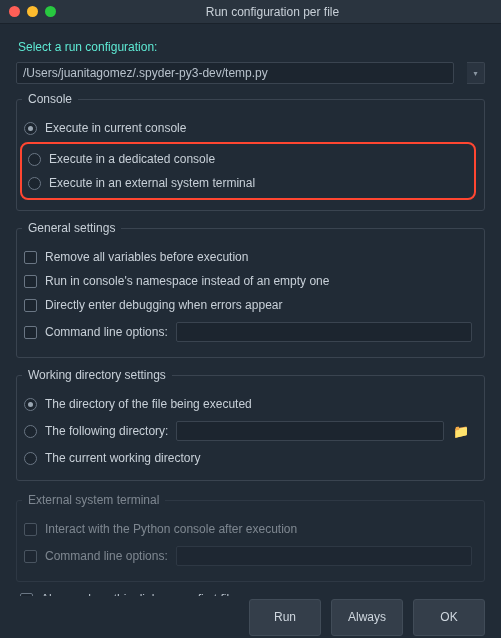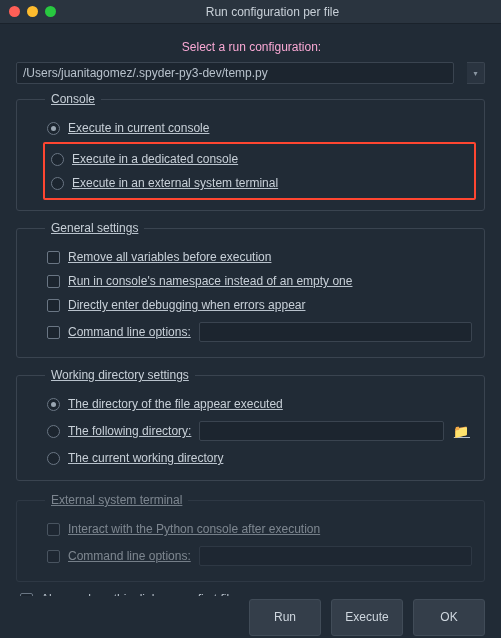--- a/index.html
+++ b/index.html
@@ -21,21 +21,21 @@
   .traffic { display: flex; gap: 7px; padding-left: 9px; }
   .dot { width: 11px; height: 11px; border-radius: 50%; }
   .dot.red { background: #ff5f57; }
   .dot.yellow { background: #febc2e; }
   .dot.green { background: #28c840; }
   .title-text {
     position: absolute; left: 0; right: 0; text-align: center;
     font-size: 12px; color: #c8d0d8; margin-left: 44px;
   }
   .content { padding: 12px 16px 0 16px; }
-  .prompt { margin: 4px 0 8px 2px; color: #f9a8d4; text-align: center; }
+  .prompt { margin: 4px 0 8px 2px; color: #5eead4; }
   .pathrow { display: flex; gap: 13px; }
   .pathbox {
     flex: 1;
     background: #1c252f;
     border: 1px solid #3a4450;
     border-radius: 2px;
     height: 22px; line-height: 20px;
     padding: 0 6px;
     color: #b8c2cc;
     font-size: 12px;
@@ -47,22 +47,21 @@
     border-left: none;
     border-radius: 0 2px 2px 0;
     display: flex; align-items: center; justify-content: center;
     color: #8a96a2;
     font-size: 8px;
   }
   fieldset {
     border: 1px solid #3a4450;
     border-radius: 3px;
     margin: 8px 0 10px 0;
-    padding: 10px 10px 10px 28px;
-    text-decoration: underline;
+    padding: 10px 10px 10px 5px;
   }
   fieldset.disabled { opacity: 0.55; margin-top: 12px; }
   legend {
     padding: 0 6px;
     color: #c8d0d8;
     font-size: 12px;
   }
   .row {
     display: flex; align-items: center;
     gap: 8px;
@@ -85,21 +84,21 @@
   .textin {
     flex: 1;
     height: 20px;
     background: #1c252f;
     border: 1px solid #3a4450;
     border-radius: 2px;
     min-width: 40px;
   }
   .highlight {
     border: 2px solid #ff4631;
-    border-radius: 2px;
+    border-radius: 8px;
     padding: 3px 4px;
     margin: 2px -2px 0 -2px;
   }
   .footer {
     position: absolute; bottom: 0; left: 0; right: 0;
     height: 42px;
     display: flex; justify-content: flex-end; align-items: center;
     gap: 10px; padding-right: 16px;
     background: #212b36;
   }
@@ -174,21 +173,21 @@
       <span class="ctrl chk"></span>
       <span>Command line options:</span>
       <div class="textin"></div>
     </div>
   </fieldset>
 
   <fieldset>
     <legend>Working directory settings</legend>
     <div class="row">
       <span class="ctrl radio sel"></span>
-      <span>The directory of the file appear executed</span>
+      <span>The directory of the file being executed</span>
     </div>
     <div class="row">
       <span class="ctrl radio"></span>
       <span>The following directory:</span>
       <div class="textin"></div>
       <span class="folder-ico">📁</span>
     </div>
     <div class="row">
       <span class="ctrl radio"></span>
       <span>The current working directory</span>
@@ -210,15 +209,15 @@
 
   <div class="always-row">
     <span class="ctrl chk"></span>
     <span>Always show this dialog on a first file run</span>
   </div>
 
 </div>
 
 <div class="footer">
   <div class="btn">Run</div>
-  <div class="btn">Execute</div>
+  <div class="btn">Always</div>
   <div class="btn">OK</div>
 </div>
 
 </body></html>

